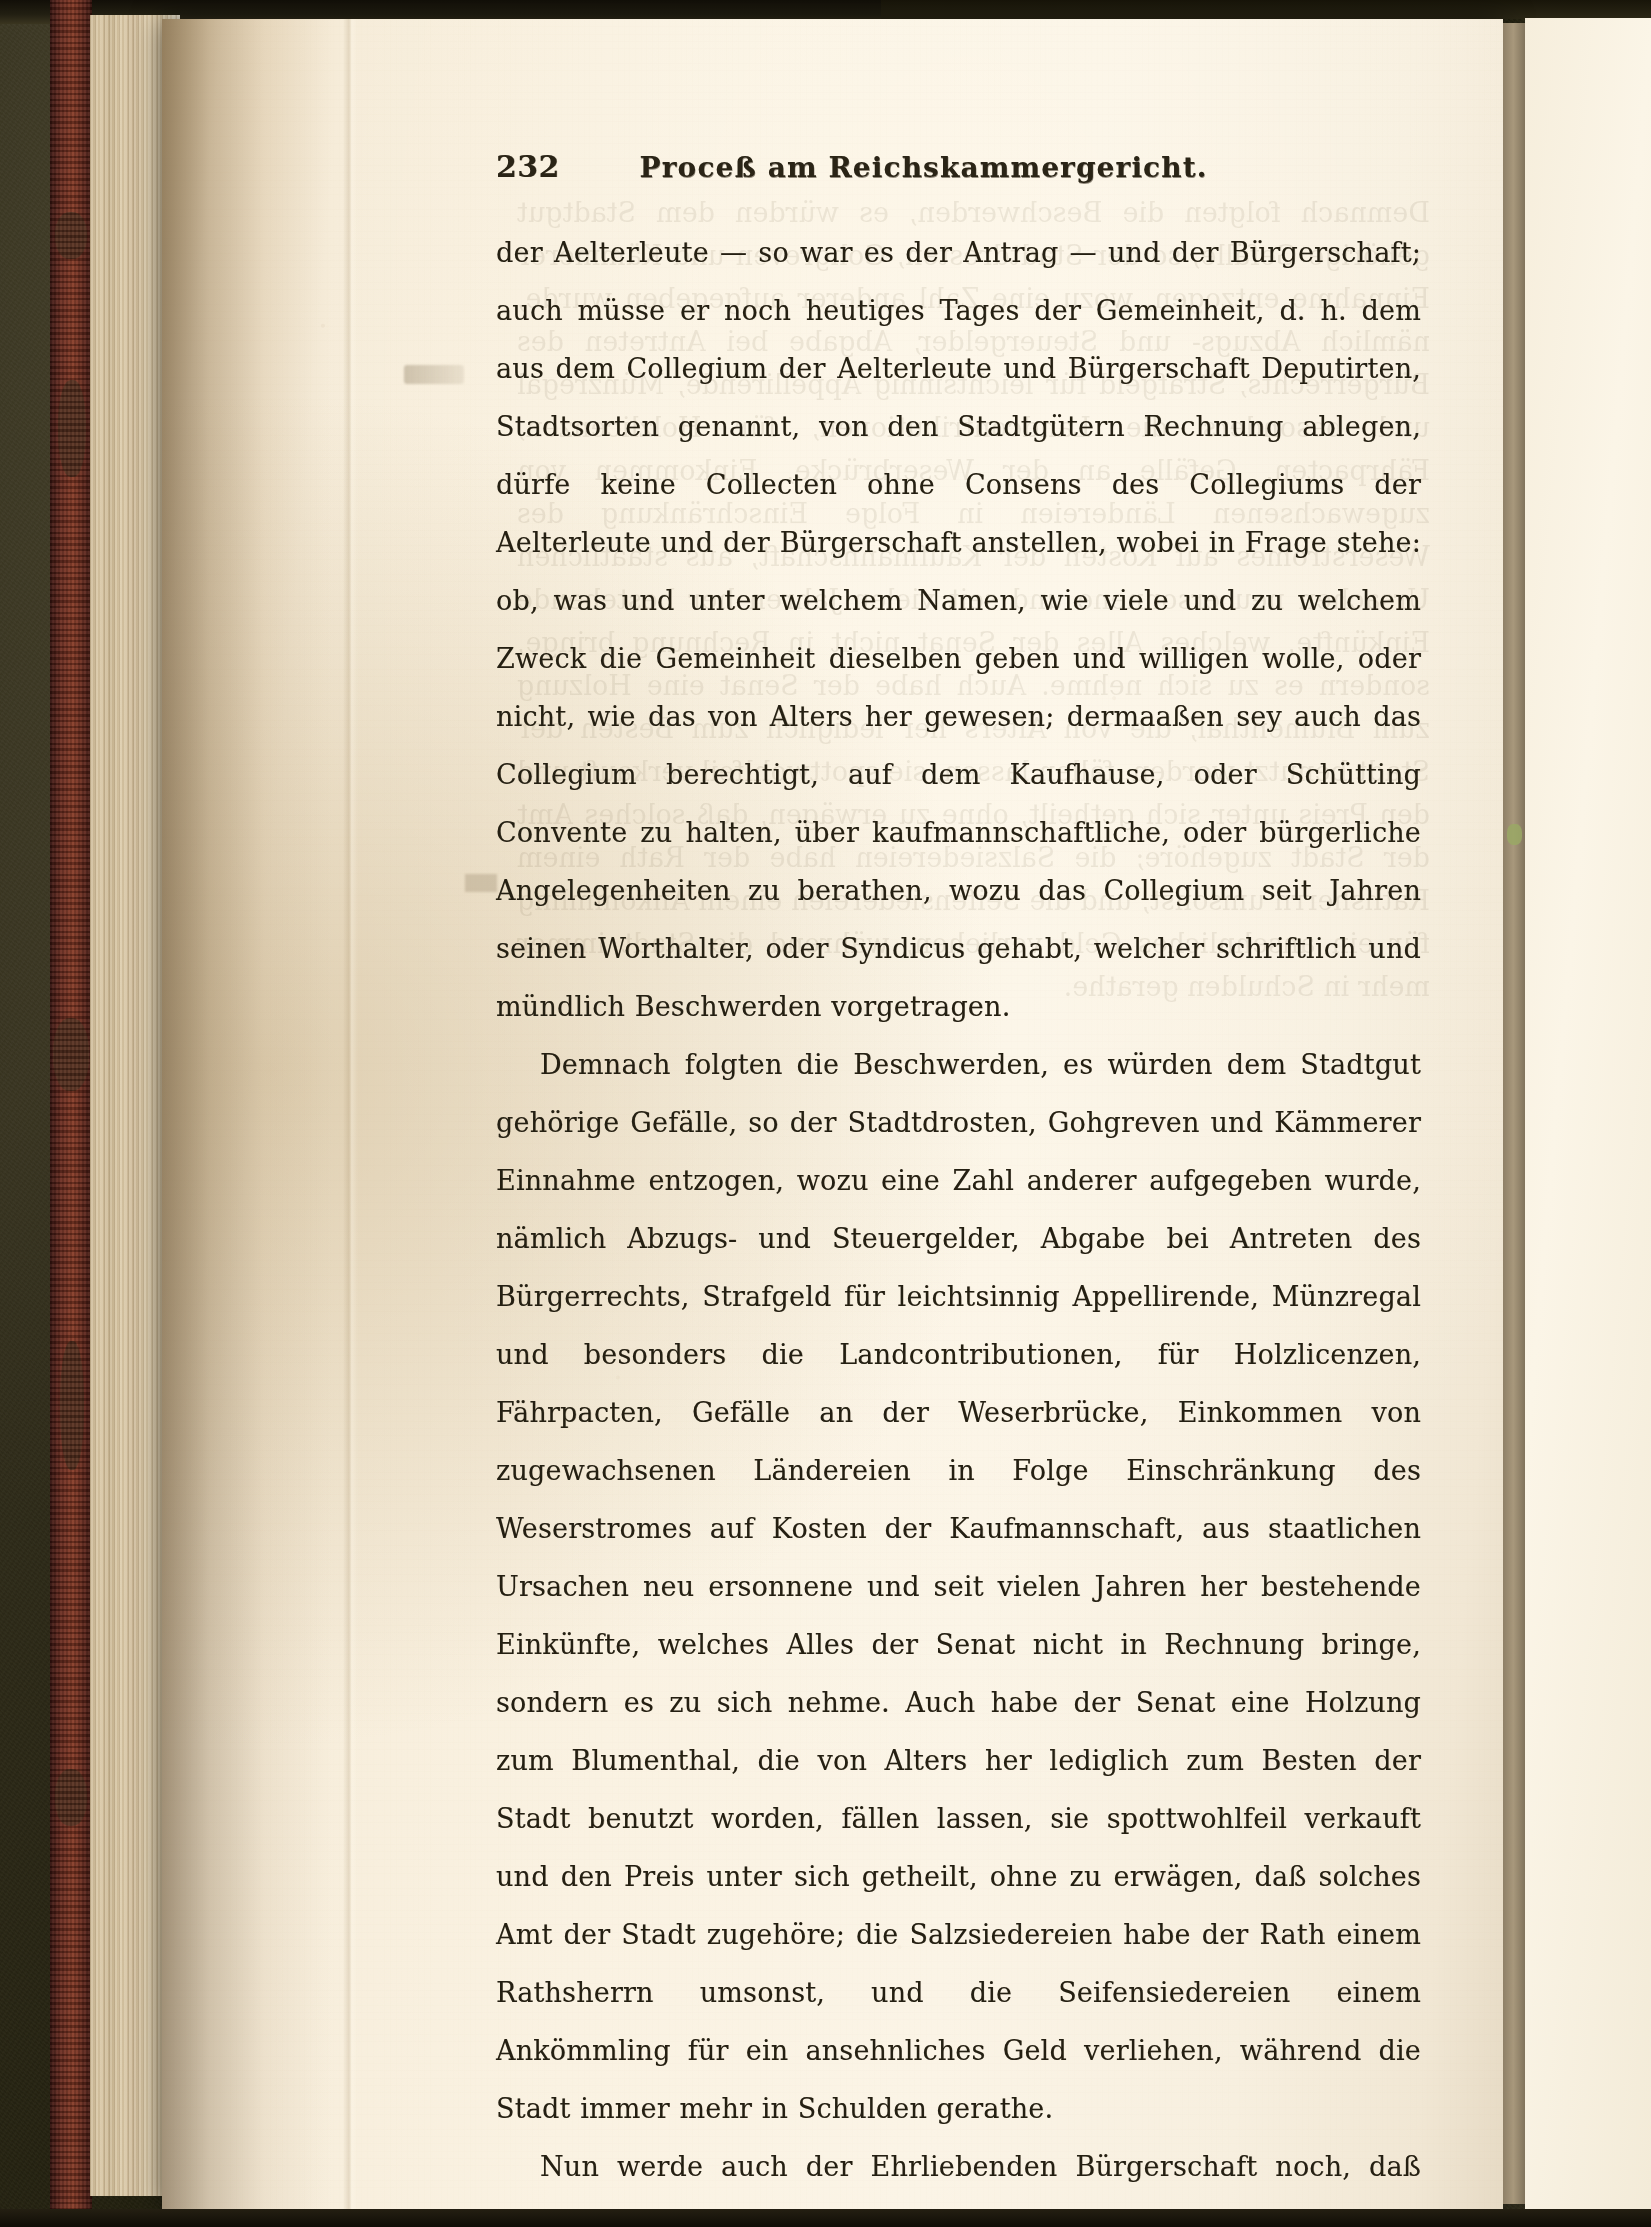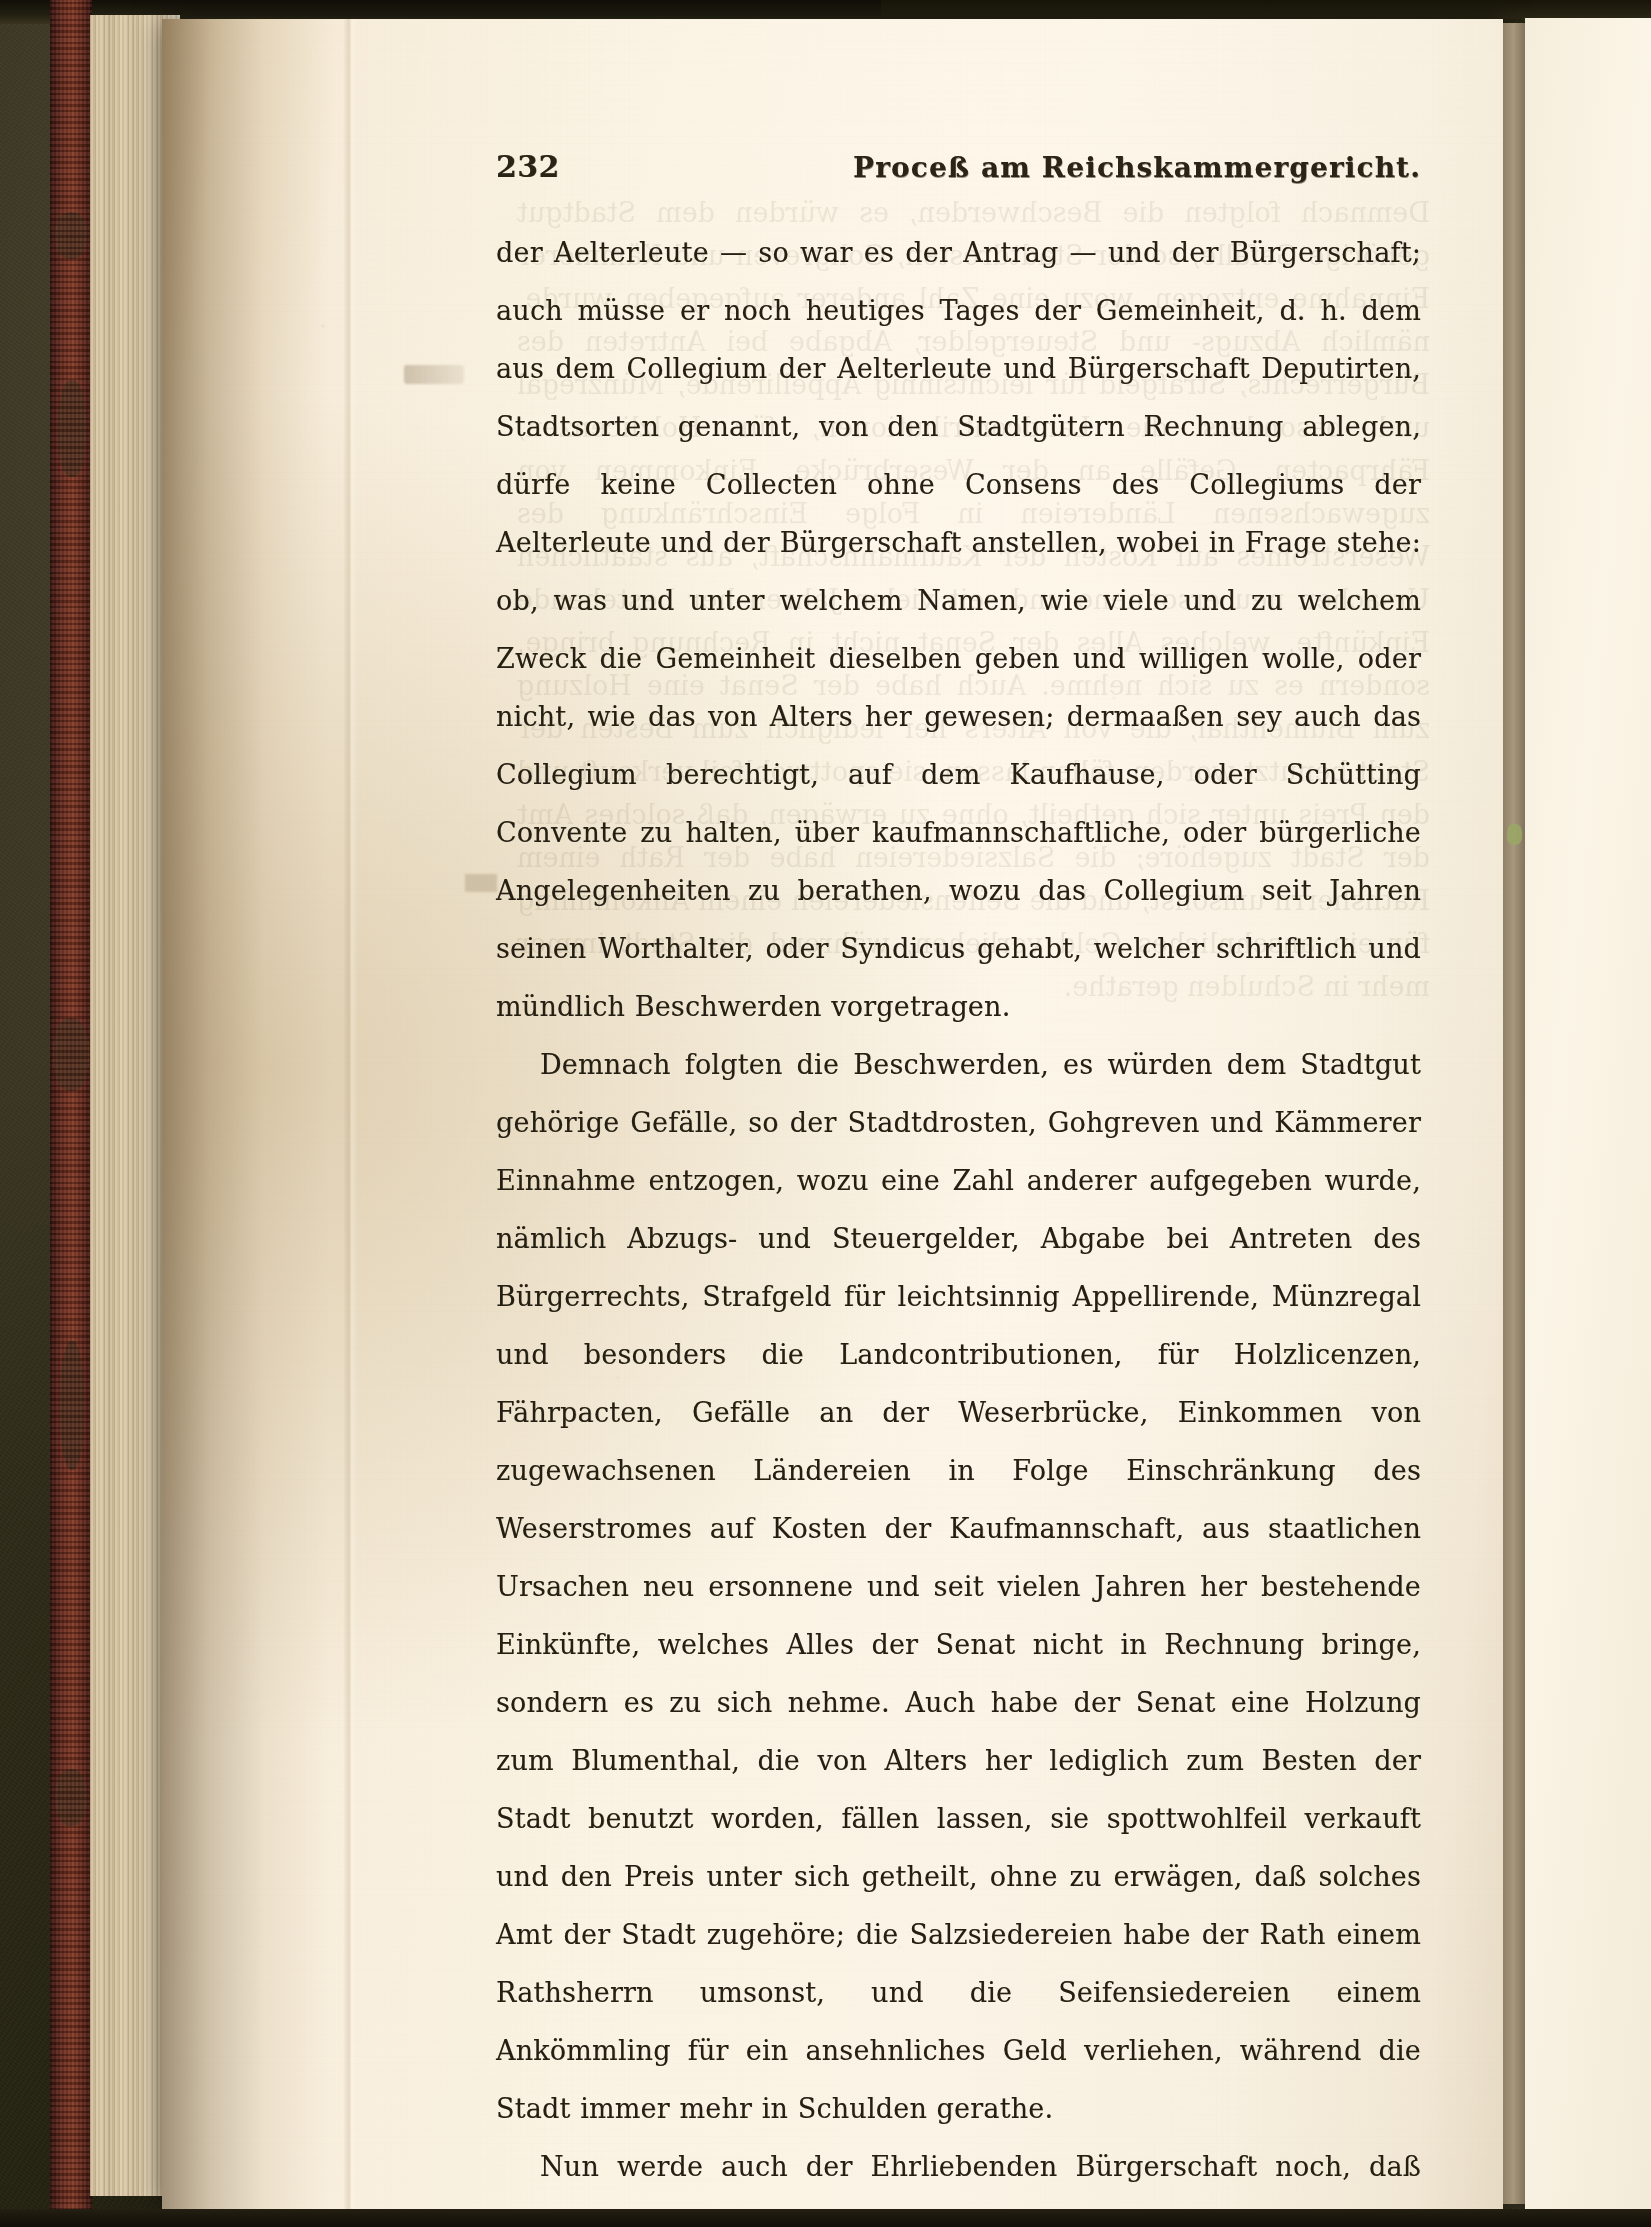--- a/index.html
+++ b/index.html
@@ -188,21 +188,21 @@
   .folio {
     font-family: "DejaVu Serif", serif;
     font-weight: 700;
     font-size: 30px;
     letter-spacing: 0.4px;
     width: 121px;
     text-shadow: 0.4px 0.4px 0 rgba(40,30,15,0.45);
   }
   .head-title {
     flex: 1;
-    text-align: right;
+    text-align: left;
     padding-left: 22.6px;
     font-family: "DejaVu Serif", serif;
     font-weight: 700;
     font-size: 28px;
     letter-spacing: 1.1px;
     font-style: normal;
     text-shadow: 0.5px 0.5px 0 rgba(40,30,15,0.5);
   }
 
   .body-text {

